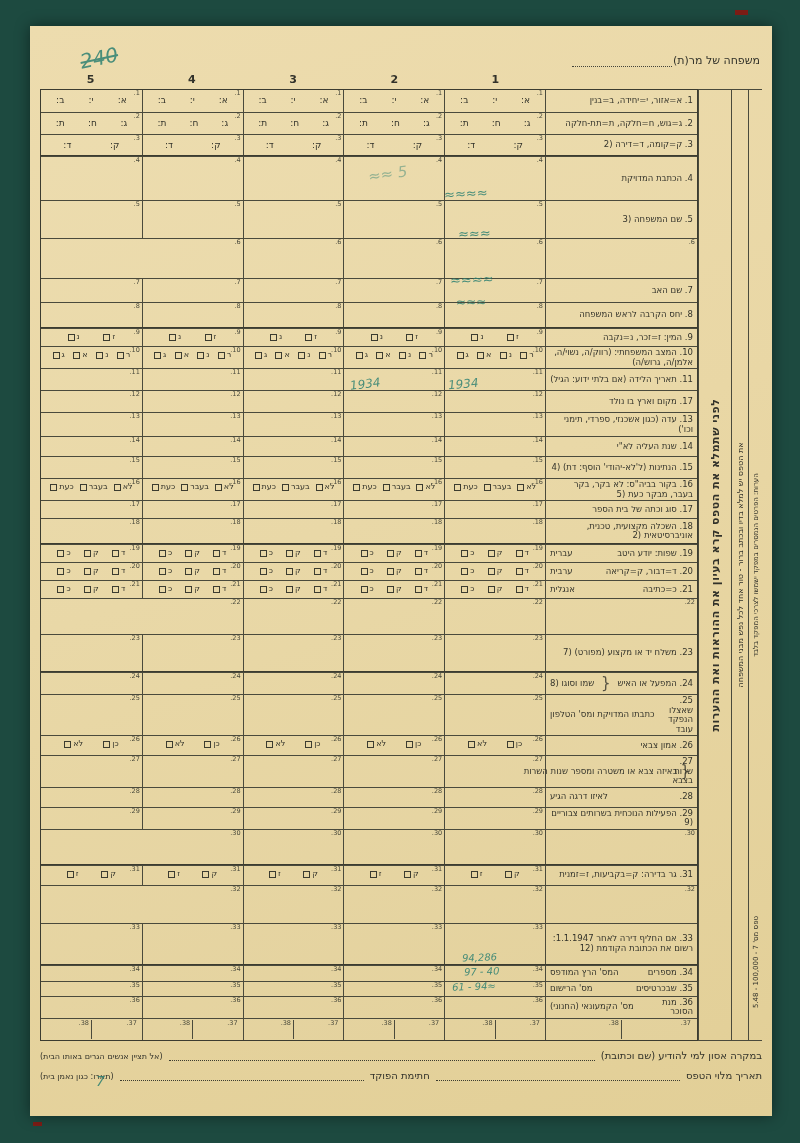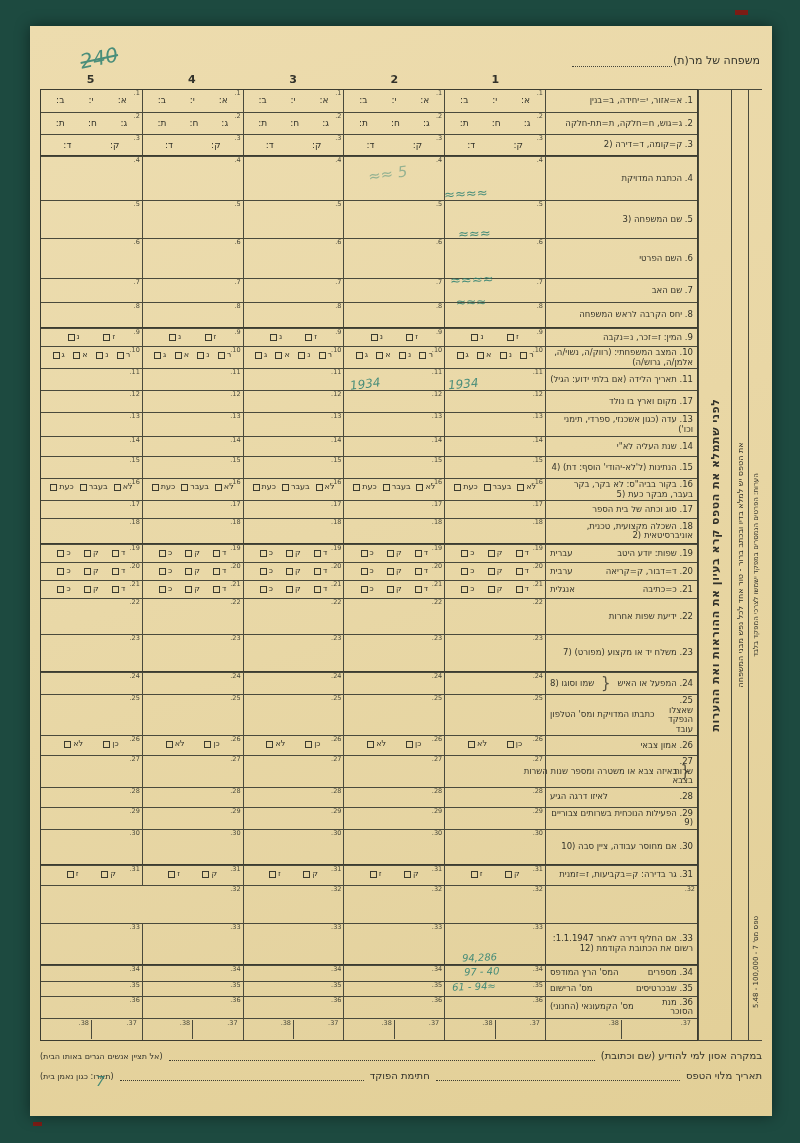--- a/index.html
+++ b/index.html
@@ -267,23 +267,20 @@
                 <span class="cn">5.</span>
               </div>
               <div class="cell dcell">
                 <span class="cn">5.</span>
               </div>
               <div class="cell dcell">
                 <span class="cn">5.</span>
               </div>
             </div>
             <div class="trow" style="min-height: 40px;">
-              <div class="cell lcell">
-                <span class="lmain">6. השם הפרטי</span>
-              </div>
               <div class="cell dcell">
                 <span class="cn">6.</span>
               </div>
               <div class="cell dcell">
                 <span class="cn">6.</span>
               </div>
               <div class="cell dcell">
                 <span class="cn">6.</span>
               </div>
               <div class="cell dcell">
@@ -1010,23 +1007,20 @@
                     <span class="cbox"></span>
                   </span>
                   <span class="cbg">
                     <span>כ</span>
                     <span class="cbox"></span>
                   </span>
                 </span>
               </div>
             </div>
             <div class="trow" style="min-height: 36px;">
-              <div class="cell lcell">
-                <span class="lmain">22. ידיעת שפות אחרות</span>
-              </div>
               <div class="cell dcell">
                 <span class="cn">22.</span>
               </div>
               <div class="cell dcell">
                 <span class="cn">22.</span>
               </div>
               <div class="cell dcell">
                 <span class="cn">22.</span>
               </div>
               <div class="cell dcell">
@@ -1226,23 +1220,20 @@
                 <span class="cn">29.</span>
               </div>
               <div class="cell dcell">
                 <span class="cn">29.</span>
               </div>
               <div class="cell dcell">
                 <span class="cn">29.</span>
               </div>
             </div>
             <div class="trow thick" style="min-height: 36px;">
-              <div class="cell lcell">
-                <span class="lmain">30. אם מחוסר עבודה, ציין סבה (10</span>
-              </div>
               <div class="cell dcell">
                 <span class="cn">30.</span>
               </div>
               <div class="cell dcell">
                 <span class="cn">30.</span>
               </div>
               <div class="cell dcell">
                 <span class="cn">30.</span>
               </div>
               <div class="cell dcell">

